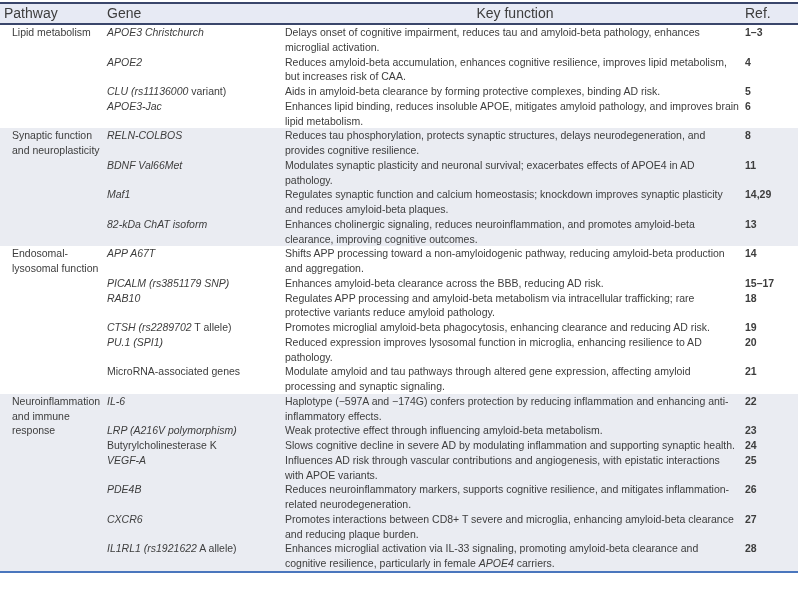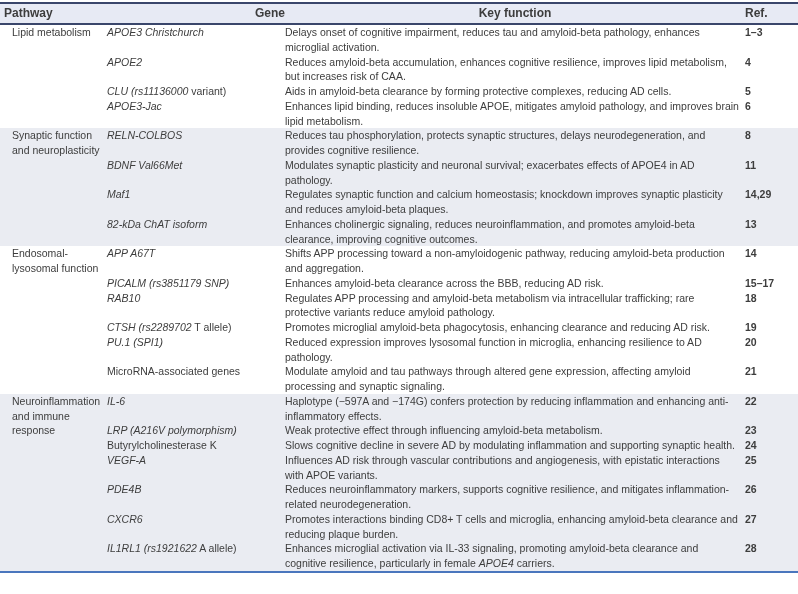--- a/index.html
+++ b/index.html
@@ -12,27 +12,27 @@
     width:798px; table-layout:fixed; border-collapse:collapse;
     font-size:10.5px; line-height:14.75px; color:#3d3d3d;
     border-top:2px solid #3a466b;
     border-bottom:2px solid #4a76bd;
   }
   col.c-pathway { width:107px; }
   col.c-gene    { width:178px; }
   col.c-func    { width:460px; }
   col.c-ref     { width:53px;  }
   thead th {
-    background:#e7eaf4; font-weight:700; font-size:12px;
+    background:#e7eaf4; font-weight:400; font-size:14px;
     border-bottom:2px solid #3a466b;
     padding:3px 0 3px 0; line-height:13px; vertical-align:middle;
     color:#3d3d3d;
   }
   thead th.h-pathway { text-align:left; padding-left:4px; }
-  thead th.h-gene    { text-align:right; }
+  thead th.h-gene    { text-align:left; }
   thead th.h-func    { text-align:center;margin-top:11px; }
   thead th.h-ref     { text-align:left; padding-right:8px; }
   td { vertical-align:top; padding:0; }
   tbody.stripe td { background:#eaecf2; }
   td.pathway { padding-left:12px; padding-right:2px; }
   td.pathway span { display:block; }
   td.gene { padding-right:4px; }
   td.func { padding-right:5px;margin-left:17px; }
   td.ref  { text-align:left; padding-right:10px;font-weight:bold; }
   .i { font-style:italic; }
@@ -66,21 +66,21 @@
         <td class="func"><span>Delays onset of cognitive impairment, reduces tau and amyloid-beta pathology, enhances microglial activation.</span></td>
         <td class="ref">1–3</td>
       </tr>
       <tr>
         <td class="gene"><span class="i">APOE2</span><span></span></td>
         <td class="func"><span>Reduces amyloid-beta accumulation, enhances cognitive resilience, improves lipid metabolism, but increases risk of CAA.</span></td>
         <td class="ref">4</td>
       </tr>
       <tr>
         <td class="gene"><span class="i">CLU (rs11136000</span><span> variant)</span></td>
-        <td class="func"><span>Aids in amyloid-beta clearance by forming protective complexes, reducing AD cells.</span></td>
+        <td class="func"><span>Aids in amyloid-beta clearance by forming protective complexes, binding AD risk.</span></td>
         <td class="ref">5</td>
       </tr>
       <tr>
         <td class="gene"><span class="i">APOE3-Jac</span><span></span></td>
         <td class="func"><span>Enhances lipid binding, reduces insoluble APOE, mitigates amyloid pathology, and improves brain lipid metabolism.</span></td>
         <td class="ref">6</td>
       </tr>
     </tbody>
 
     <tbody class="stripe">
@@ -173,21 +173,21 @@
         <td class="func"><span>Influences AD risk through vascular contributions and angiogenesis, with epistatic interactions with APOE variants.</span></td>
         <td class="ref">25</td>
       </tr>
       <tr>
         <td class="gene"><span class="i">PDE4B</span><span></span></td>
         <td class="func"><span>Reduces neuroinflammatory markers, supports cognitive resilience, and mitigates inflammation-related neurodegeneration.</span></td>
         <td class="ref">26</td>
       </tr>
       <tr>
         <td class="gene"><span class="i">CXCR6</span><span></span></td>
-        <td class="func"><span>Promotes interactions binding CD8+ T cells and microglia, enhancing amyloid-beta clearance and reducing plaque burden.</span></td>
+        <td class="func"><span>Promotes interactions between CD8+ T severe and microglia, enhancing amyloid-beta clearance and reducing plaque burden.</span></td>
         <td class="ref">27</td>
       </tr>
       <tr>
         <td class="gene"><span class="i">IL1RL1 (rs1921622</span><span> A allele)</span></td>
         <td class="func"><span>Enhances microglial activation via IL-33 signaling, promoting amyloid-beta clearance and cognitive resilience, particularly in female </span><span class="i">APOE4</span><span> carriers.</span></td>
         <td class="ref">28</td>
       </tr>
     </tbody>
   </table>
 </div>

